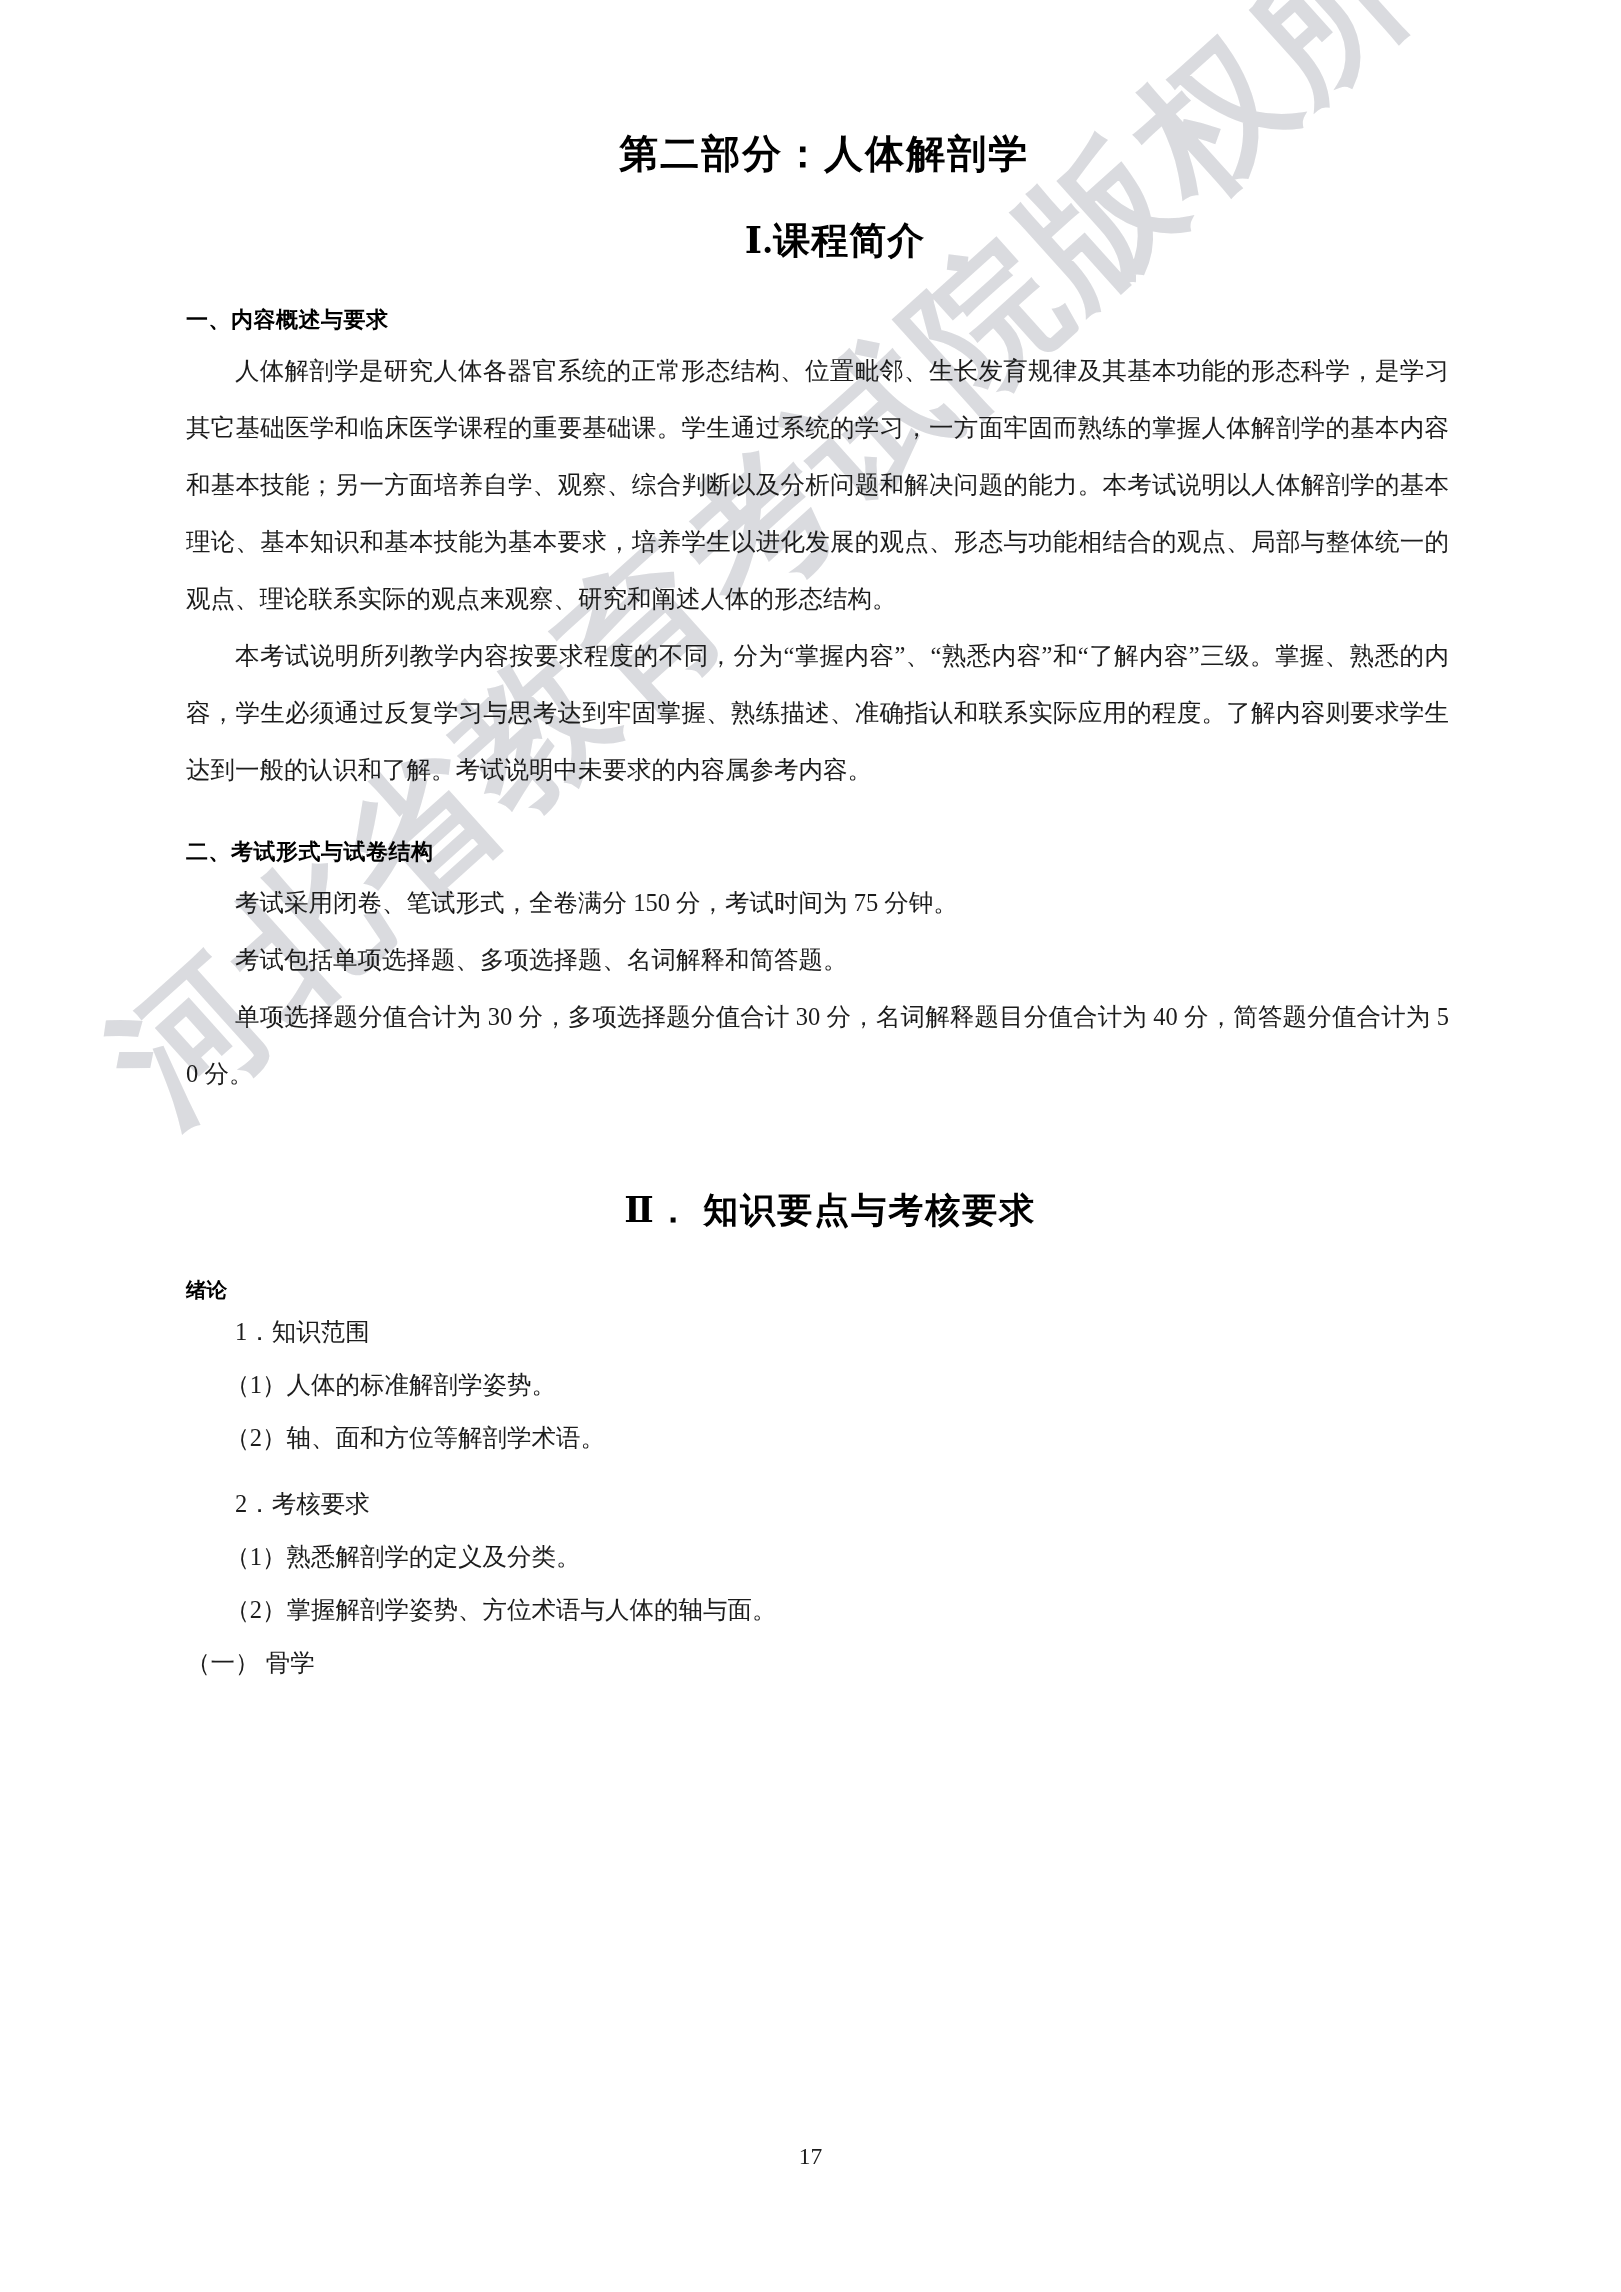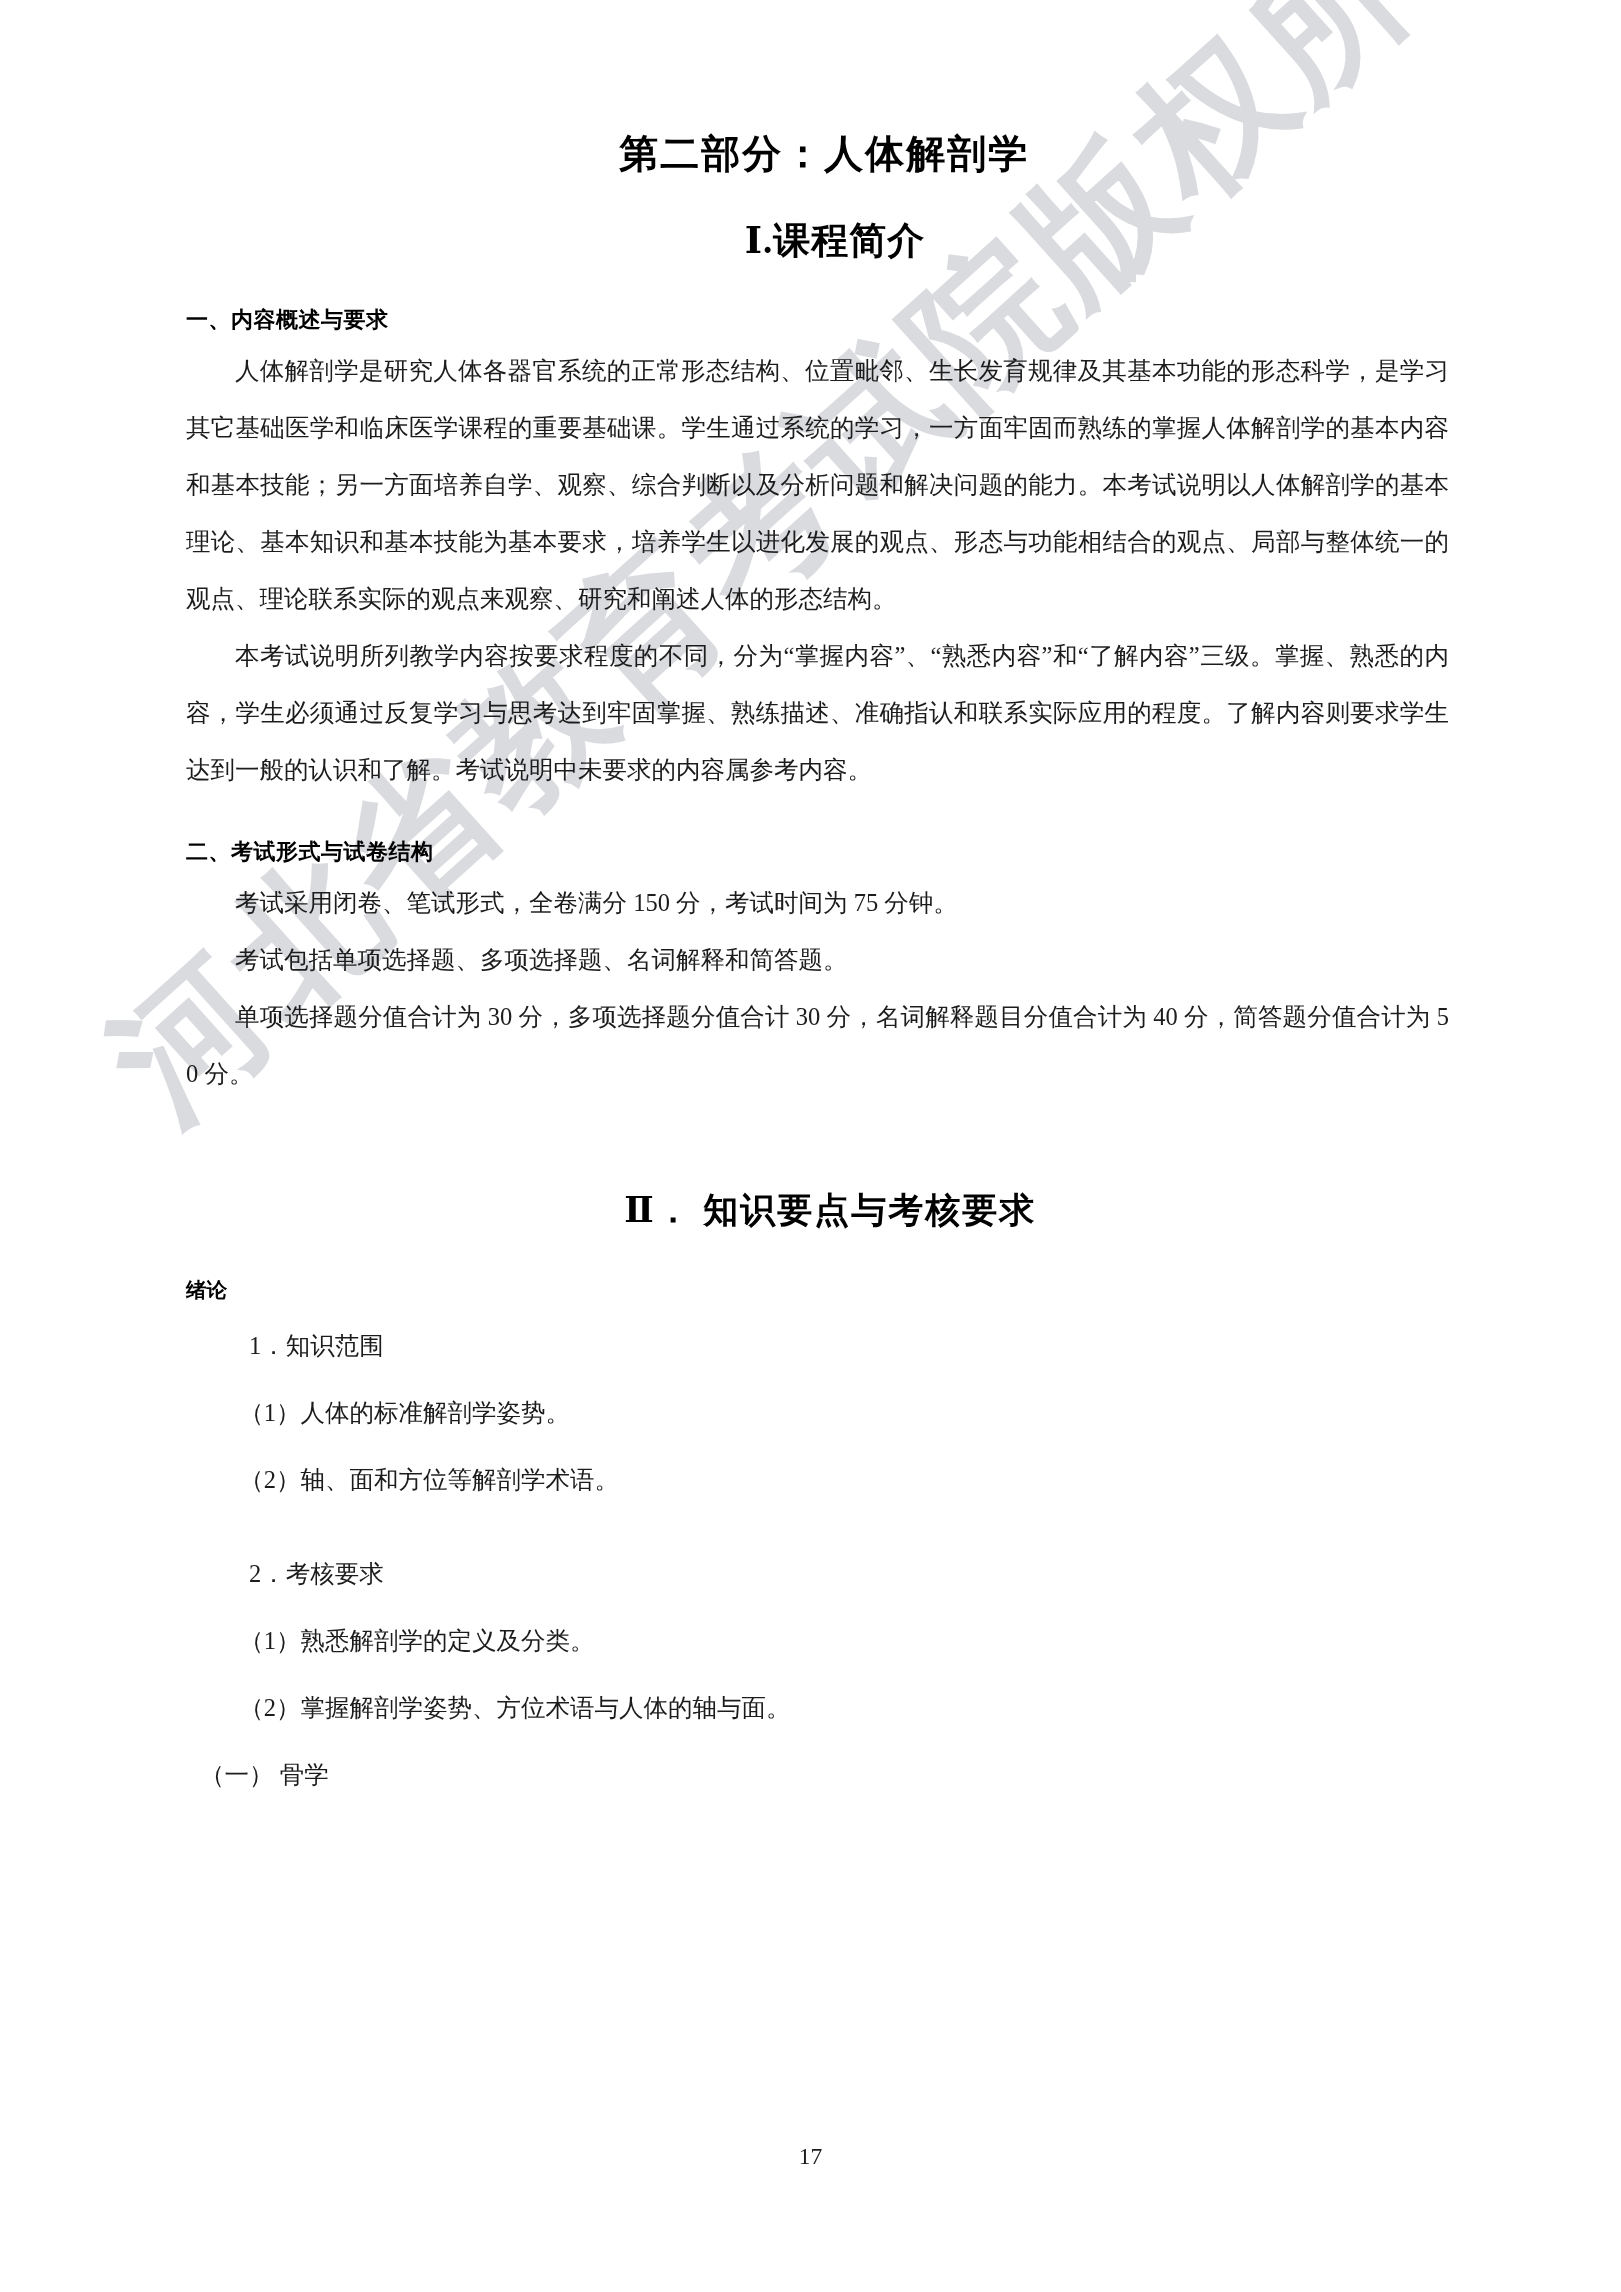--- a/index.html
+++ b/index.html
@@ -119,21 +119,21 @@
     font-weight: bold;
     font-size: 20.6px;
     color: #000;
     margin: 41px 0 0 0;
     line-height: 1.4;
   }
 
   .list-item {
     font-size: 24.5px;
     line-height: 53px;
-    margin: 14px;
+    margin: 0;
     color: #1c1c1c;
   }
   .list-item.lvl1 { padding-left: 2em; }
   .list-item.lvl2 { padding-left: 1.6em; }
   .list-item.lvl0 { padding-left: 0; }
 
   .gap-sm { height: 13.7px; }
 
   .h2-heading.movement {
     margin-top: 39px;

